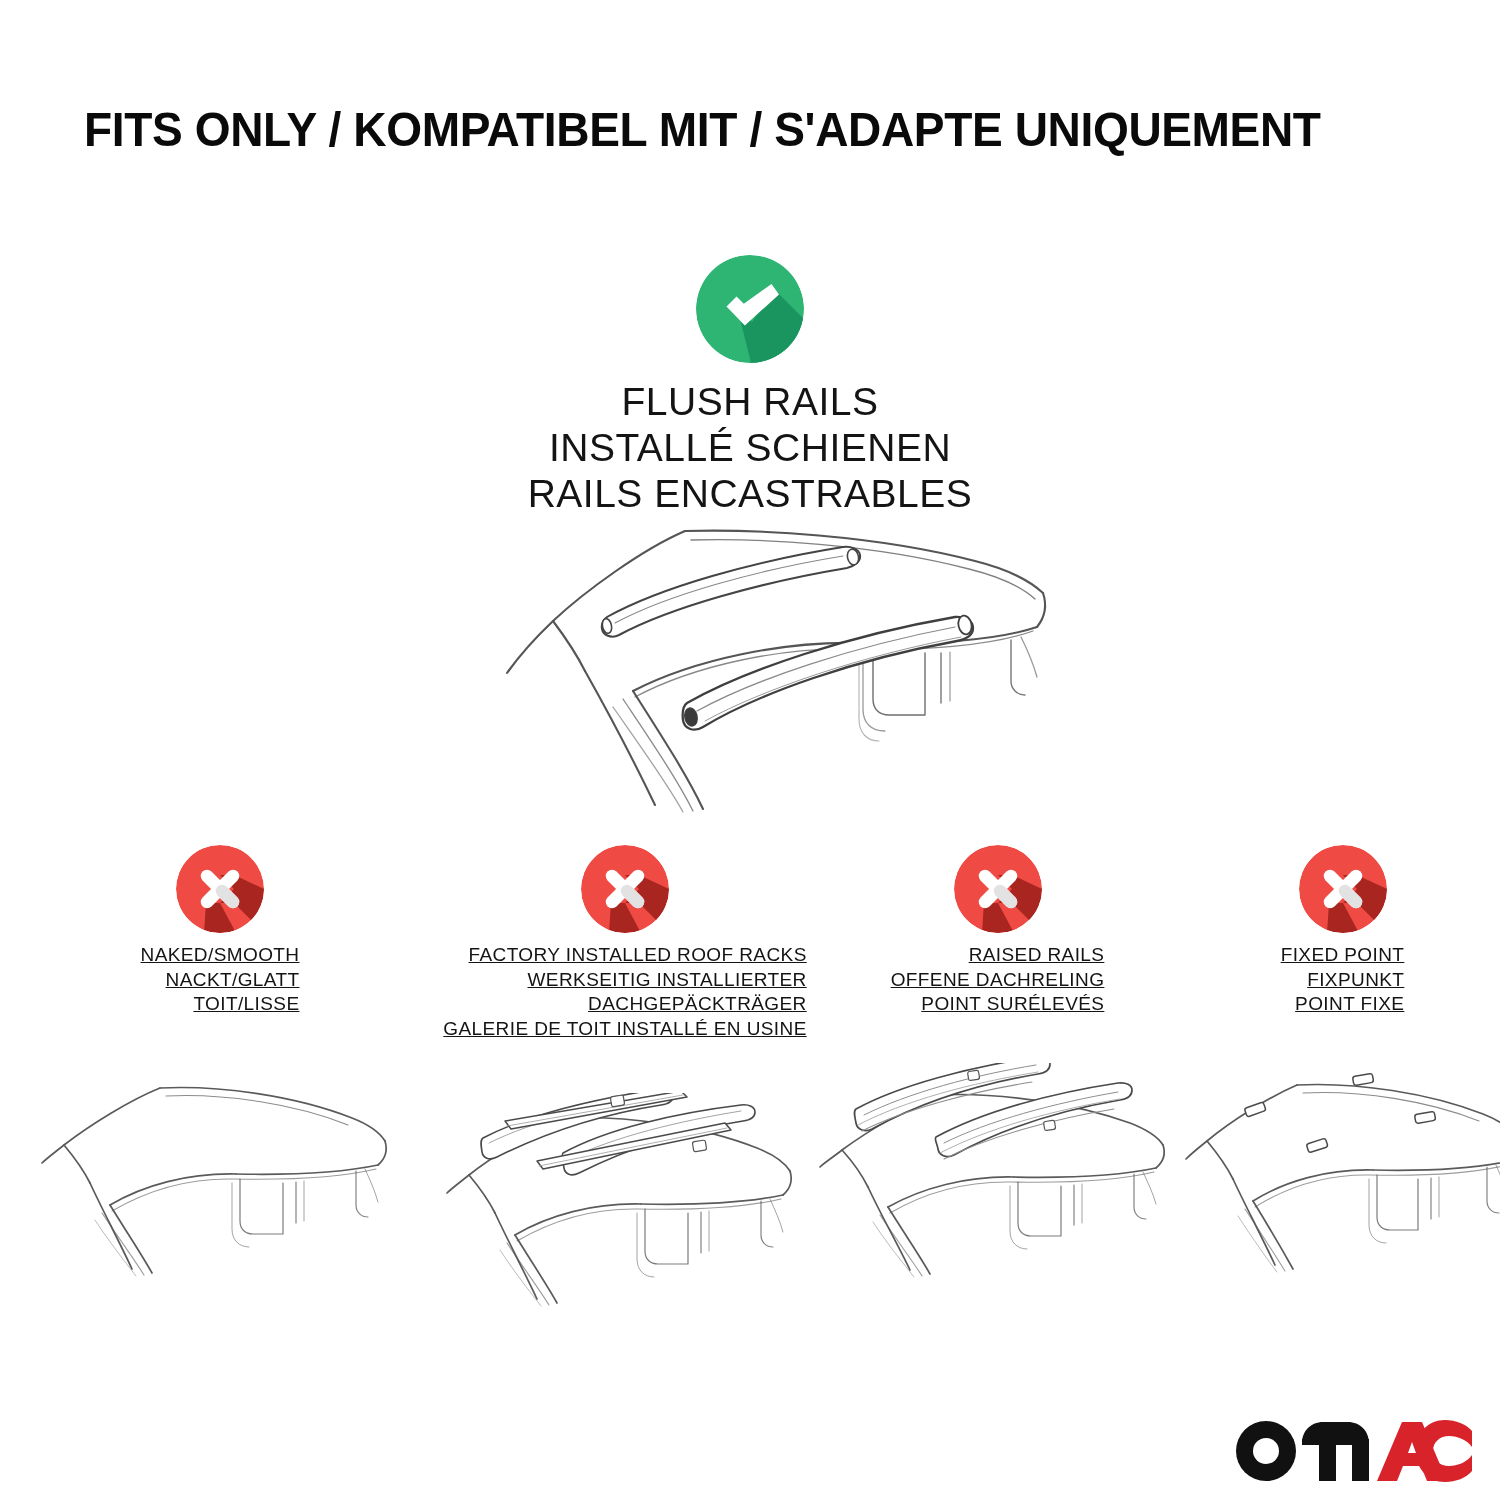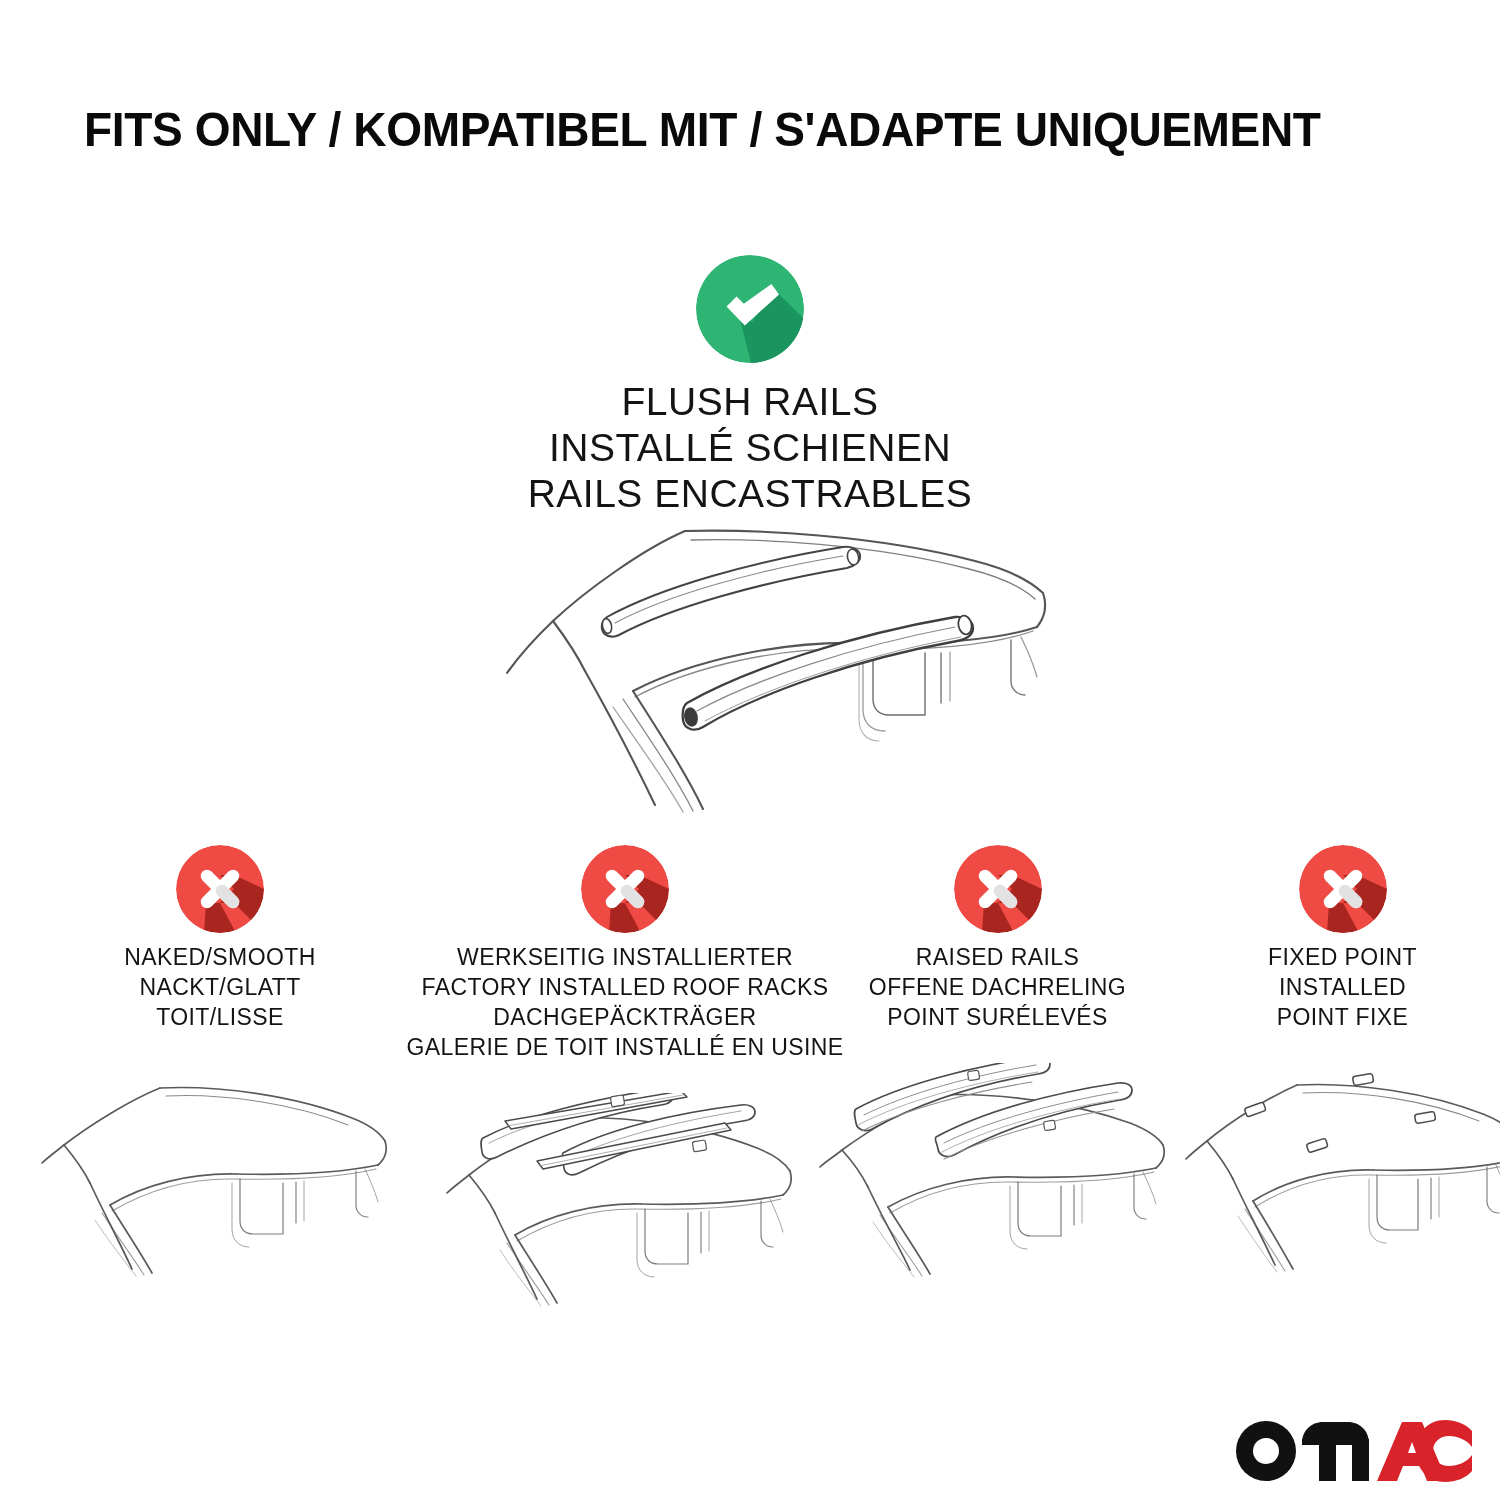--- a/index.html
+++ b/index.html
@@ -83,26 +83,27 @@
   .badge-sm{
     position:relative;
     width:88px;height:88px;
     border-radius:50%;
     overflow:hidden;
   }
   .badge-sm svg{display:block;width:88px;height:88px;}
 
   .col-label{
     margin-top:10px;
-    text-align:center;
-    font-size:23px;
+    text-align:right;
+    font-size:19px;
     line-height:1.30;
     letter-spacing:0.4px;
     color:#141414;
     white-space:nowrap;
+    text-decoration:underline;
   }
 
   .col-art{
     position:absolute;
     left:0; right:0;
     top:218px;
     height:215px;
   }
   .col-art svg{display:block;margin:0 auto;}
 
@@ -252,22 +253,22 @@
             <path d="M30 58 L44 58 L60 88 L28 88 Z" fill="#A82520"></path>
           </g>
           <g stroke="#ffffff" stroke-width="12.5" stroke-linecap="round">
             <line x1="31" y1="31" x2="57" y2="57"></line>
             <line x1="57" y1="31" x2="31" y2="57"></line>
           </g>
           <line x1="46" y1="46" x2="57" y2="57" stroke="#e2e2e2" stroke-width="12.5" stroke-linecap="round"></line>
         </svg>
       </span>
       <div class="col-label">
+        <div>FACTORY INSTALLED ROOF RACKS</div>
         <div>WERKSEITIG INSTALLIERTER</div>
-        <div>FACTORY INSTALLED ROOF RACKS</div>
         <div>DACHGEPÄCKTRÄGER</div>
         <div>GALERIE DE TOIT INSTALLÉ EN USINE</div>
       </div>
       <div class="col-art" style="top:248px;">
         <svg viewBox="0 0 360 215" width="360" height="215" xmlns="http://www.w3.org/2000/svg" fill="none" stroke="#5a5a5a" stroke-width="1.7" stroke-linecap="round" stroke-linejoin="round">
 
           <path d="M120 25 C180 22 256 33 312 55 C330 62 340 70 345 78"></path>
           <path d="M120 25 C90 37 50 62 24 82 C14 90 6 96 2 100"></path>
           <path d="M24 82 C34 94 44 108 50 120"></path>
           <path d="M50 120 C62 146 78 176 92 206"></path>
@@ -380,21 +381,21 @@
           </g>
           <g stroke="#ffffff" stroke-width="12.5" stroke-linecap="round">
             <line x1="31" y1="31" x2="57" y2="57"></line>
             <line x1="57" y1="31" x2="31" y2="57"></line>
           </g>
           <line x1="46" y1="46" x2="57" y2="57" stroke="#e2e2e2" stroke-width="12.5" stroke-linecap="round"></line>
         </svg>
       </span>
       <div class="col-label">
         <div>FIXED POINT</div>
-        <div>INSTALLED</div>
+        <div>FIXPUNKT</div>
         <div>POINT FIXE</div>
       </div>
       <div class="col-art">
         <svg viewBox="0 0 340 215" width="340" height="215" xmlns="http://www.w3.org/2000/svg" fill="none" stroke="#5a5a5a" stroke-width="1.7" stroke-linecap="round" stroke-linejoin="round">
           <path d="M112 22 C172 19 244 30 298 51 C316 58 326 66 331 74"></path>
           <path d="M112 22 C84 34 46 58 22 78 C12 86 5 92 1 96"></path>
           <path d="M22 78 C32 90 42 104 48 116"></path>
           <path d="M48 116 C60 142 76 172 90 202"></path>
           <path d="M331 74 C334 84 331 92 324 98"></path>
           <path d="M324 98 C288 106 234 108 188 107"></path>

